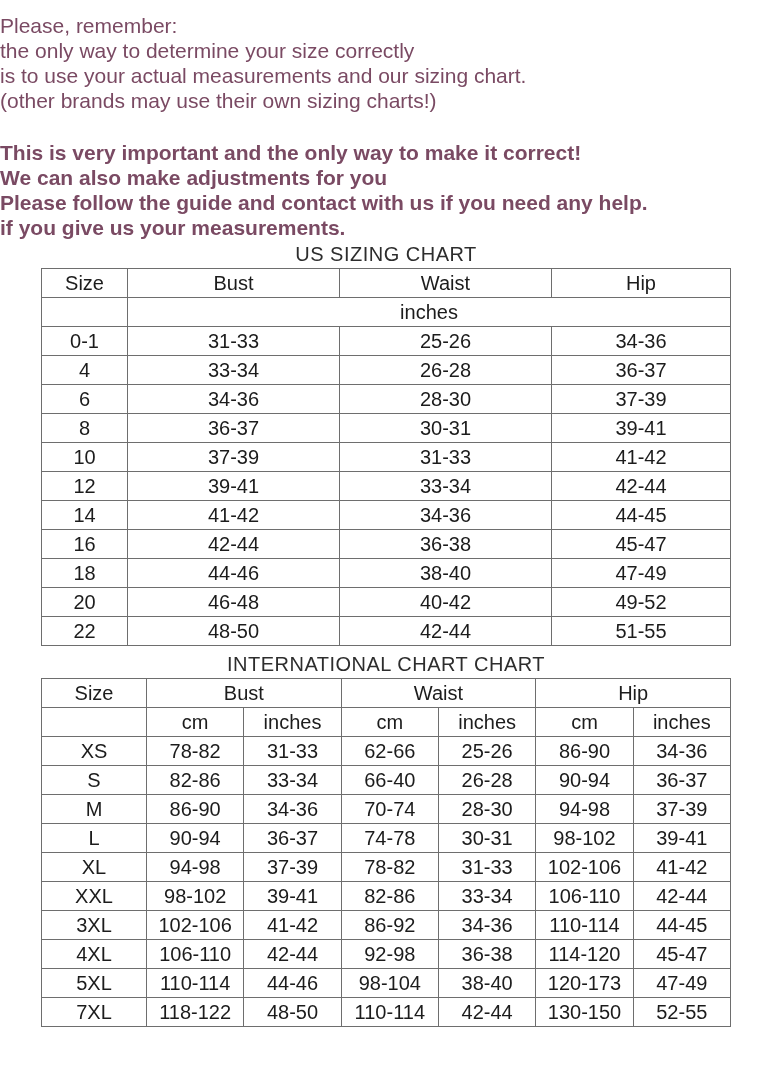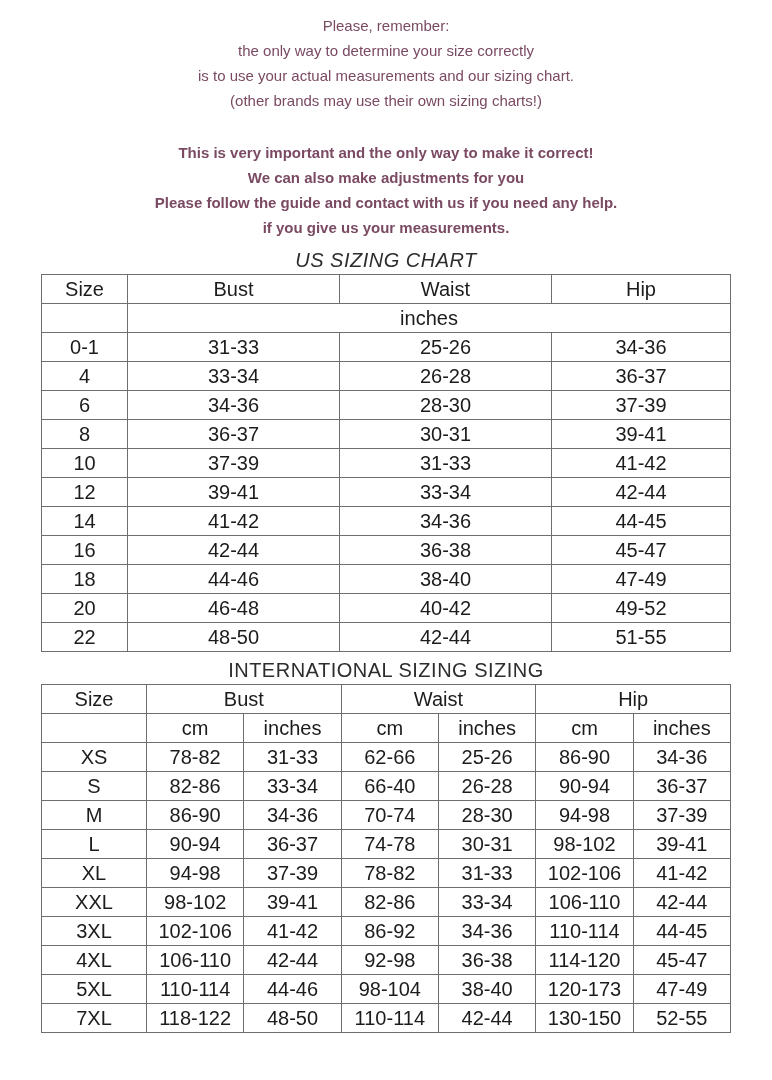--- a/index.html
+++ b/index.html
@@ -7,38 +7,38 @@
     width:772px; height:1080px;
     background:#ffffff;
     font-family:"Liberation Sans", sans-serif;
     color:#1c1c1c;
     overflow:hidden;
   }
   .page { width:772px; height:1080px; }
 
   .intro {
     padding-top:13px;
-    text-align:center;
-    font-size:15px;
+    text-align:left;
+    font-size:21px;
     line-height:25px;
     color:#7a4a63;
     font-weight:400;
   }
   .intro .p2 { margin-top:27px;font-weight:bold; }
   .intro-line { white-space:nowrap; }
 
   .section-title {
     text-align:center;
     font-size:20px;
     line-height:24px;
     color:#2d2d2d;
     letter-spacing:0.5px;
     font-weight:400;
   }
-  .us-title { margin-top:8px;font-style:italic; }
+  .us-title { margin-top:2px; }
   .intl-title { margin-top:6px; }
 
   table.sizing {
     width:690px;
     margin:2px auto 0 auto;
     border-collapse:collapse;
     table-layout:fixed;
   }
   table.sizing th, table.sizing td {
     border:1px solid #6e6e6e;
@@ -165,21 +165,21 @@
         </tr>
         <tr>
           <td>22</td>
           <td>48-50</td>
           <td>42-44</td>
           <td>51-55</td>
         </tr>
       </tbody>
   </table>
 
-  <div class="section-title intl-title">INTERNATIONAL SIZING SIZING</div>
+  <div class="section-title intl-title">INTERNATIONAL CHART CHART</div>
 
   <table class="sizing">
     <colgroup>
       <col class="intl-size">
         <col>
         <col>
         <col>
         <col>
         <col>
         <col>

